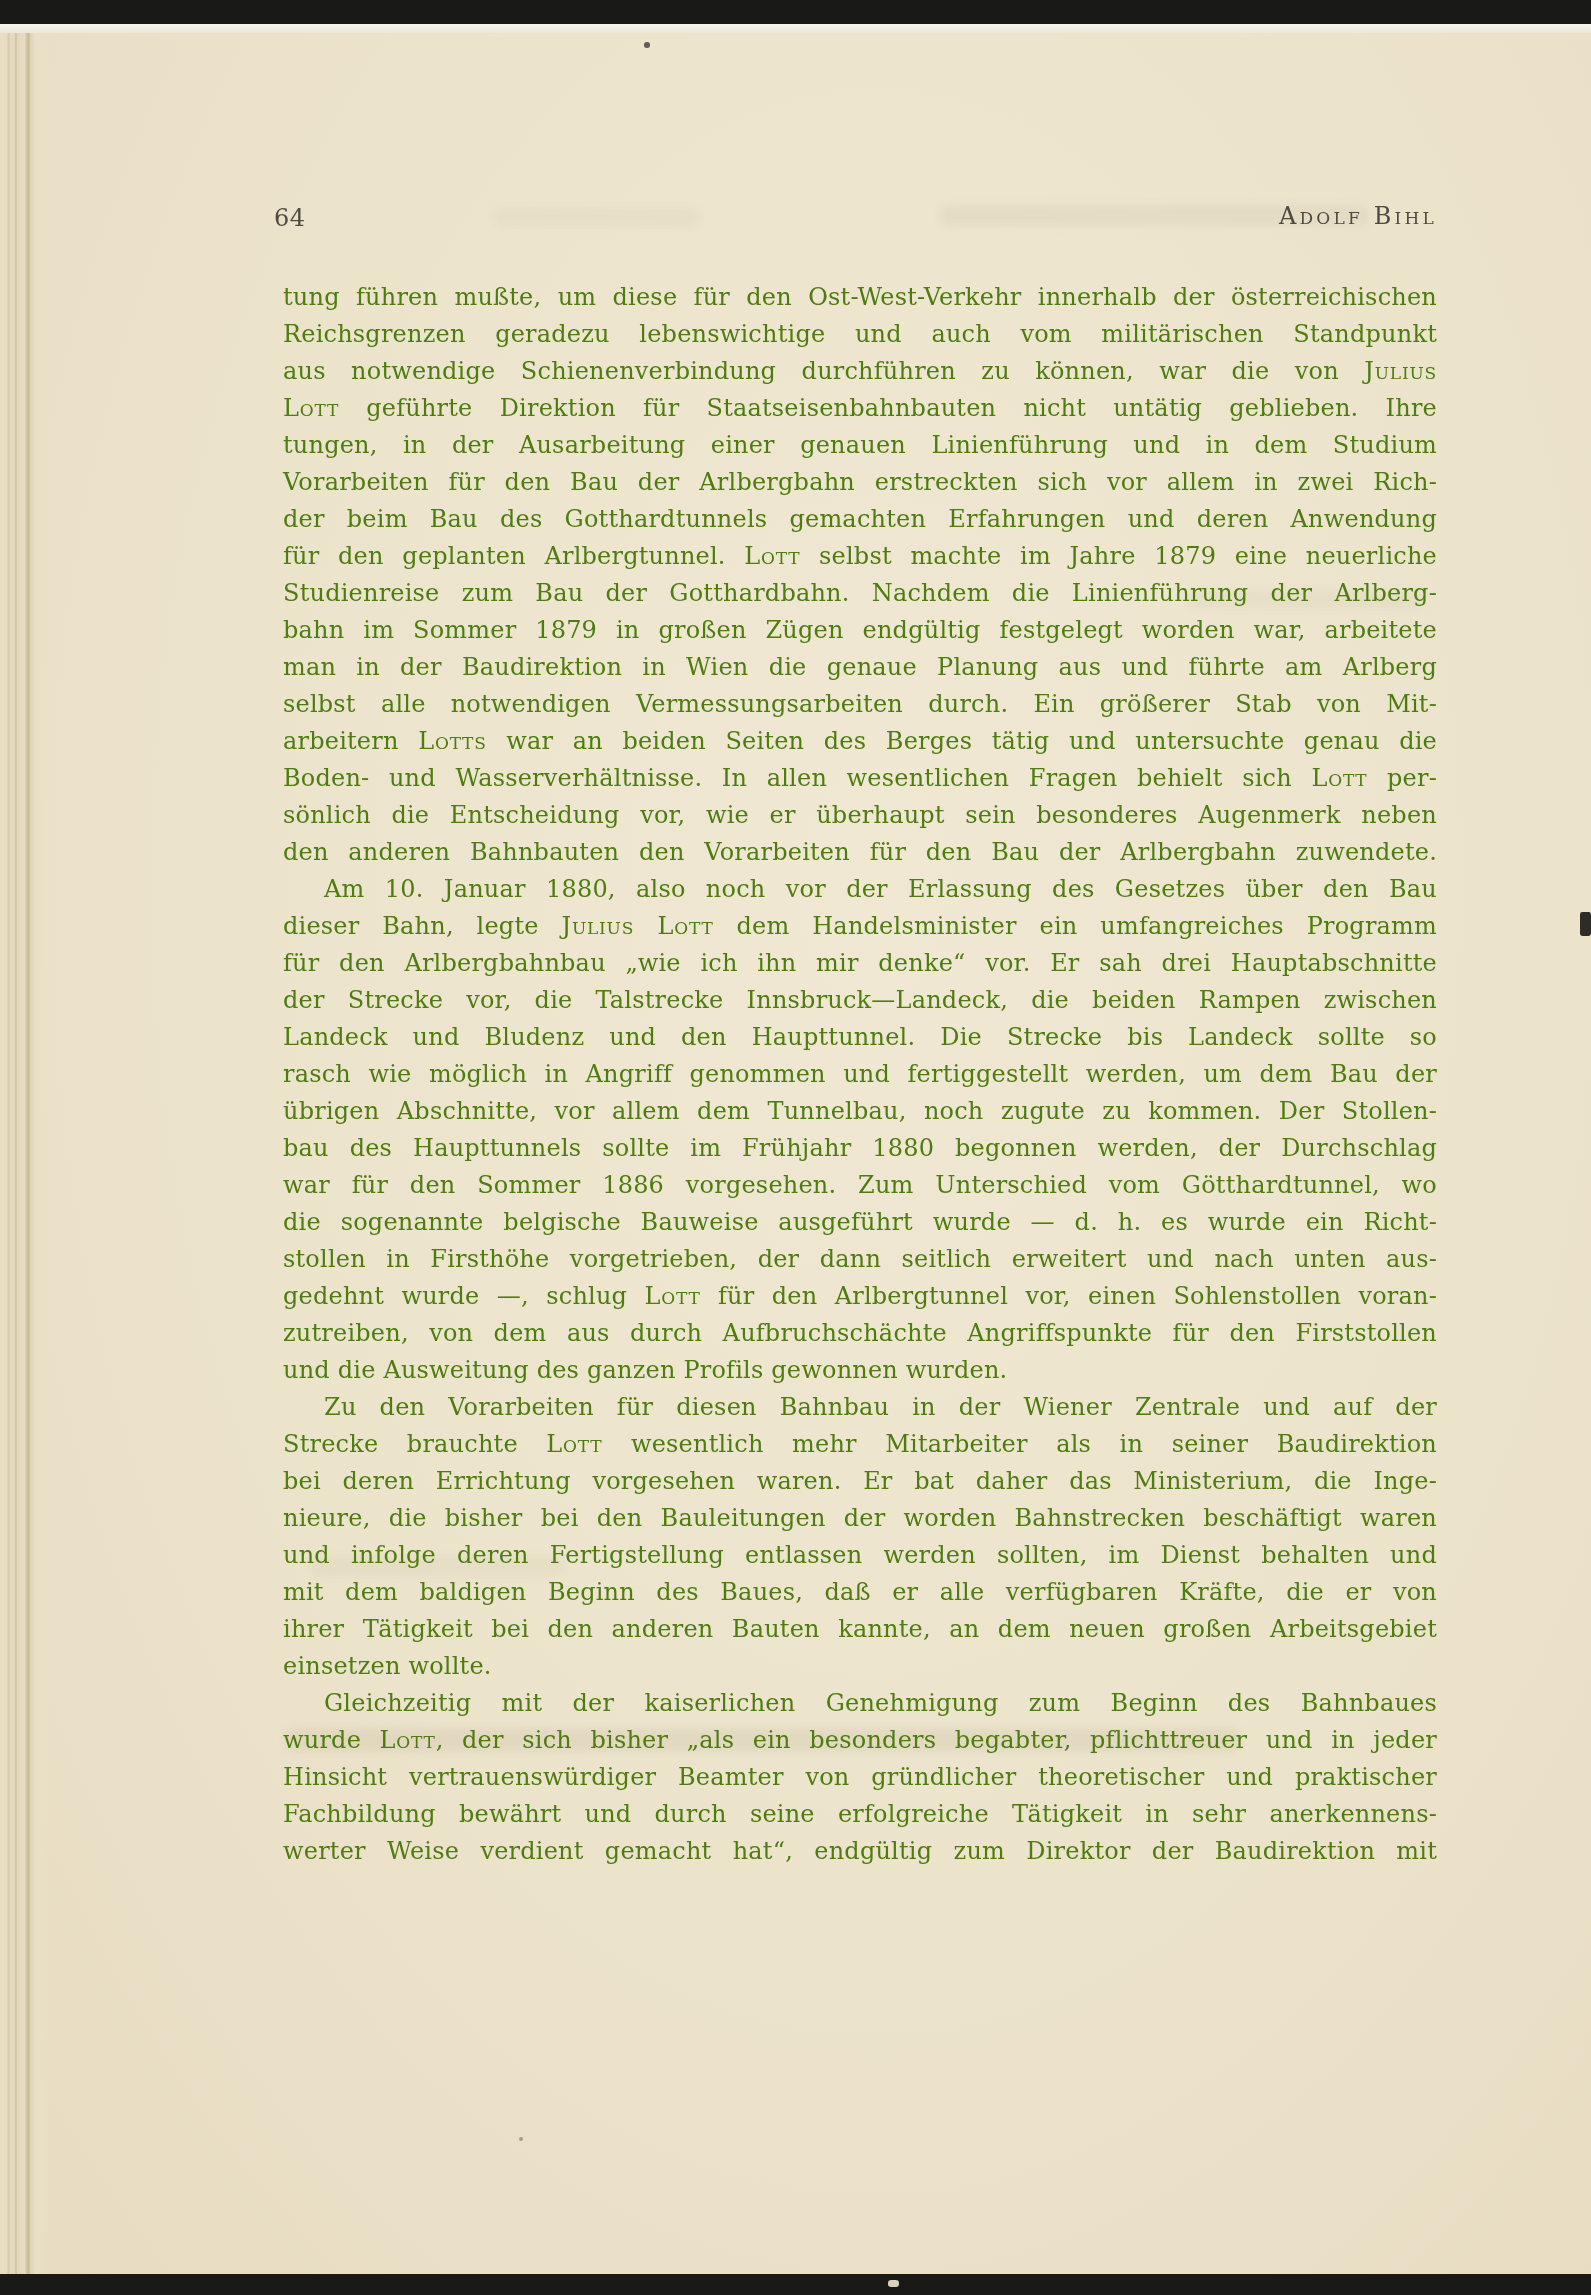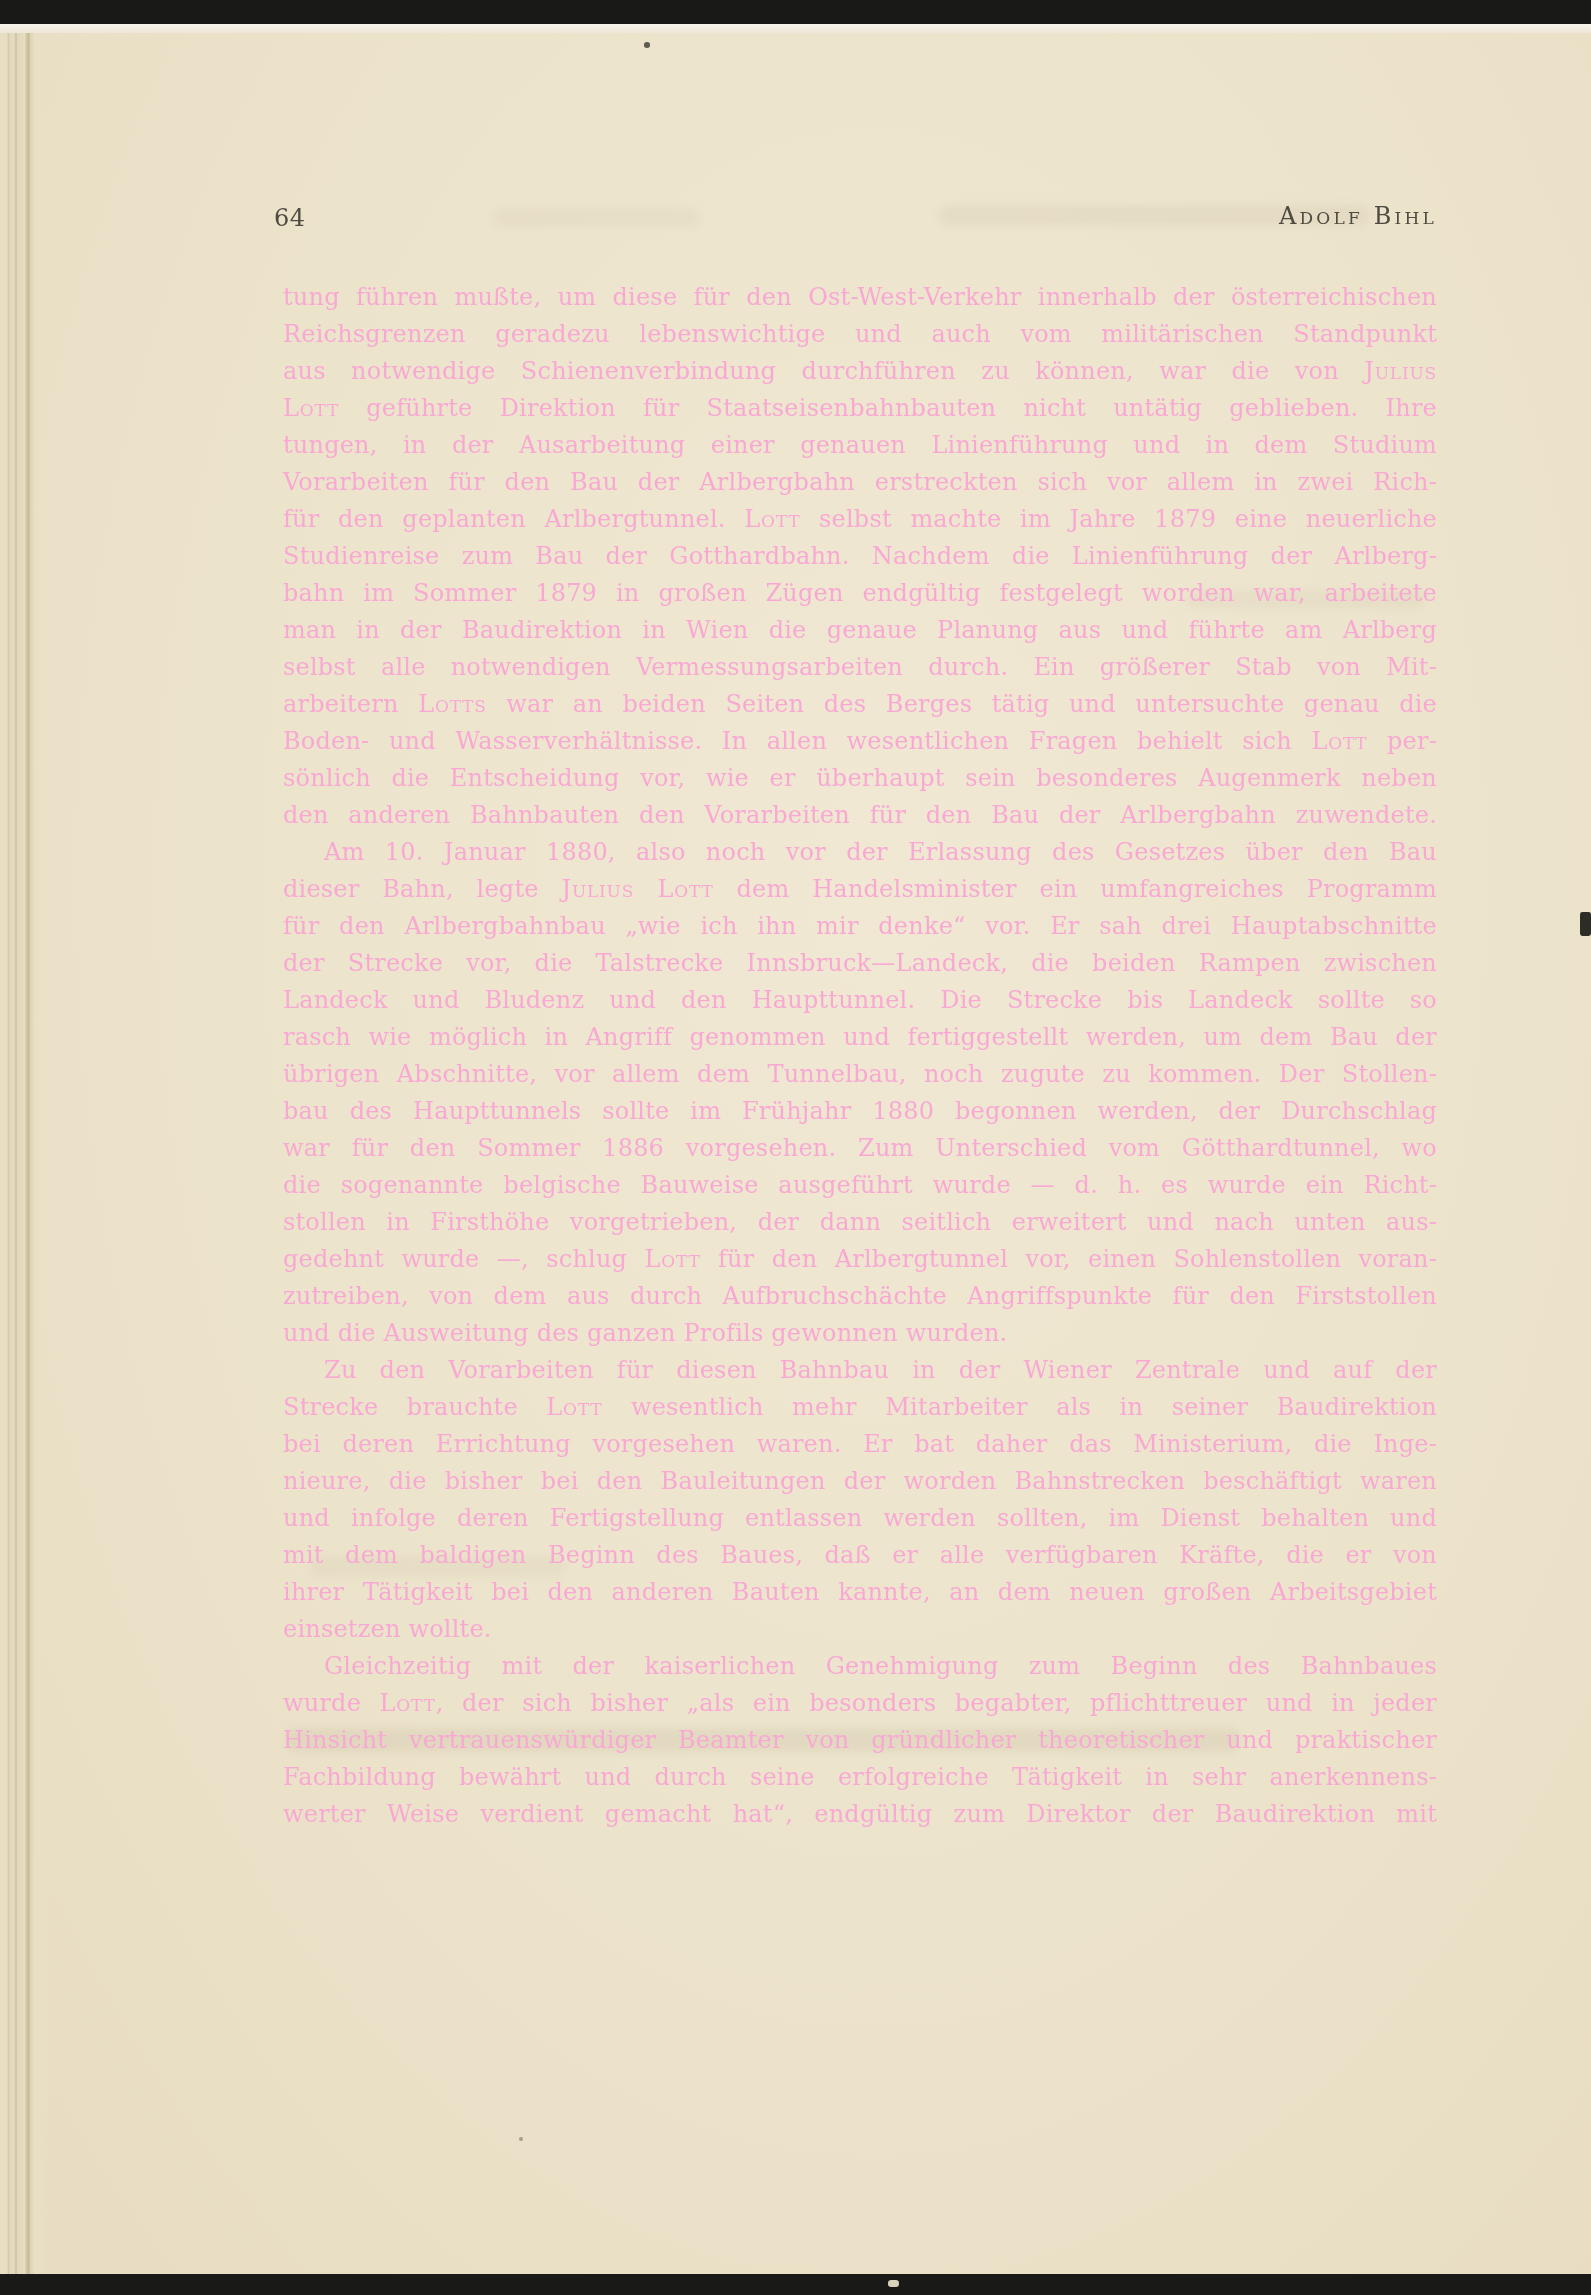--- a/index.html
+++ b/index.html
@@ -31,21 +31,21 @@
     position:absolute;left:274px;top:204px;
     font-size:24px;color:#4e4c42;letter-spacing:0.4px;
   }
   .runhead{
     position:absolute;left:283px;top:202px;width:1154px;
     text-align:right;font-size:24px;color:#4e4c42;
     font-variant:small-caps;letter-spacing:3.2px;
   }
   .body-text{
     position:absolute;left:283px;top:279px;width:1154px;
-    font-size:24px;line-height:37px;color:#f9a8d4;
+    font-size:24px;line-height:37px;color:#4d7c0f;
     letter-spacing:0.2px;
   }
   .line{display:block;}
   .line.just{text-align:justify;text-align-last:justify;}
   .line.indent{text-indent:41px;}
   .sc{font-variant:small-caps;letter-spacing:0.8px;}
   .ghost{position:absolute;filter:blur(4px);background:#7a6f50;border-radius:9.5px;}
   .dot-top{position:absolute;left:644px;top:42px;width:5.6px;height:5.6px;background:#3c3a33;border-radius:50%;opacity:.8;}
   .edge-mark{position:absolute;left:1580px;top:912px;width:11px;height:24px;background:#2e2c26;border-radius:2.4px;}
   .bottom-speck{position:absolute;left:888px;top:2280px;width:11px;height:7.2px;background:#d8d2bd;border-radius:3.2px;}
@@ -71,20 +71,21 @@
 <div class="pagenum">64</div>
 <div class="runhead">Adolf Bihl</div>
 
 <div class="body-text" id="body-text">
     <div class="line just"><span>tung führen mußte, um diese für den Ost-West-Verkehr innerhalb der österreichischen</span></div>
     <div class="line just"><span>Reichsgrenzen geradezu lebenswichtige und auch vom militärischen Standpunkt</span></div>
     <div class="line just"><span>aus notwendige Schienenverbindung durchführen zu können, war die von </span><span class="sc">Julius</span></div>
     <div class="line just"><span class="sc">Lott</span><span> geführte Direktion für Staatseisenbahnbauten nicht untätig geblieben. Ihre</span></div>
     <div class="line just"><span>tungen, in der Ausarbeitung einer genauen Linienführung und in dem Studium</span></div>
     <div class="line just"><span>Vorarbeiten für den Bau der Arlbergbahn erstreckten sich vor allem in zwei Rich-</span></div>
+    <div class="line just"><span>der beim Bau des Gotthardtunnels gemachten Erfahrungen und deren Anwendung</span></div>
     <div class="line just"><span>für den geplanten Arlbergtunnel. </span><span class="sc">Lott</span><span> selbst machte im Jahre 1879 eine neuerliche</span></div>
     <div class="line just"><span>Studienreise zum Bau der Gotthardbahn. Nachdem die Linienführung der Arlberg-</span></div>
     <div class="line just"><span>bahn im Sommer 1879 in großen Zügen endgültig festgelegt worden war, arbeitete</span></div>
     <div class="line just"><span>man in der Baudirektion in Wien die genaue Planung aus und führte am Arlberg</span></div>
     <div class="line just"><span>selbst alle notwendigen Vermessungsarbeiten durch. Ein größerer Stab von Mit-</span></div>
     <div class="line just"><span>arbeitern </span><span class="sc">Lotts</span><span> war an beiden Seiten des Berges tätig und untersuchte genau die</span></div>
     <div class="line just"><span>Boden- und Wasserverhältnisse. In allen wesentlichen Fragen behielt sich </span><span class="sc">Lott</span><span> per-</span></div>
     <div class="line just"><span>sönlich die Entscheidung vor, wie er überhaupt sein besonderes Augenmerk neben</span></div>
     <div class="line just"><span>den anderen Bahnbauten den Vorarbeiten für den Bau der Arlbergbahn zuwendete.</span></div>
     <div class="line just indent"><span>Am 10. Januar 1880, also noch vor der Erlassung des Gesetzes über den Bau</span></div>

